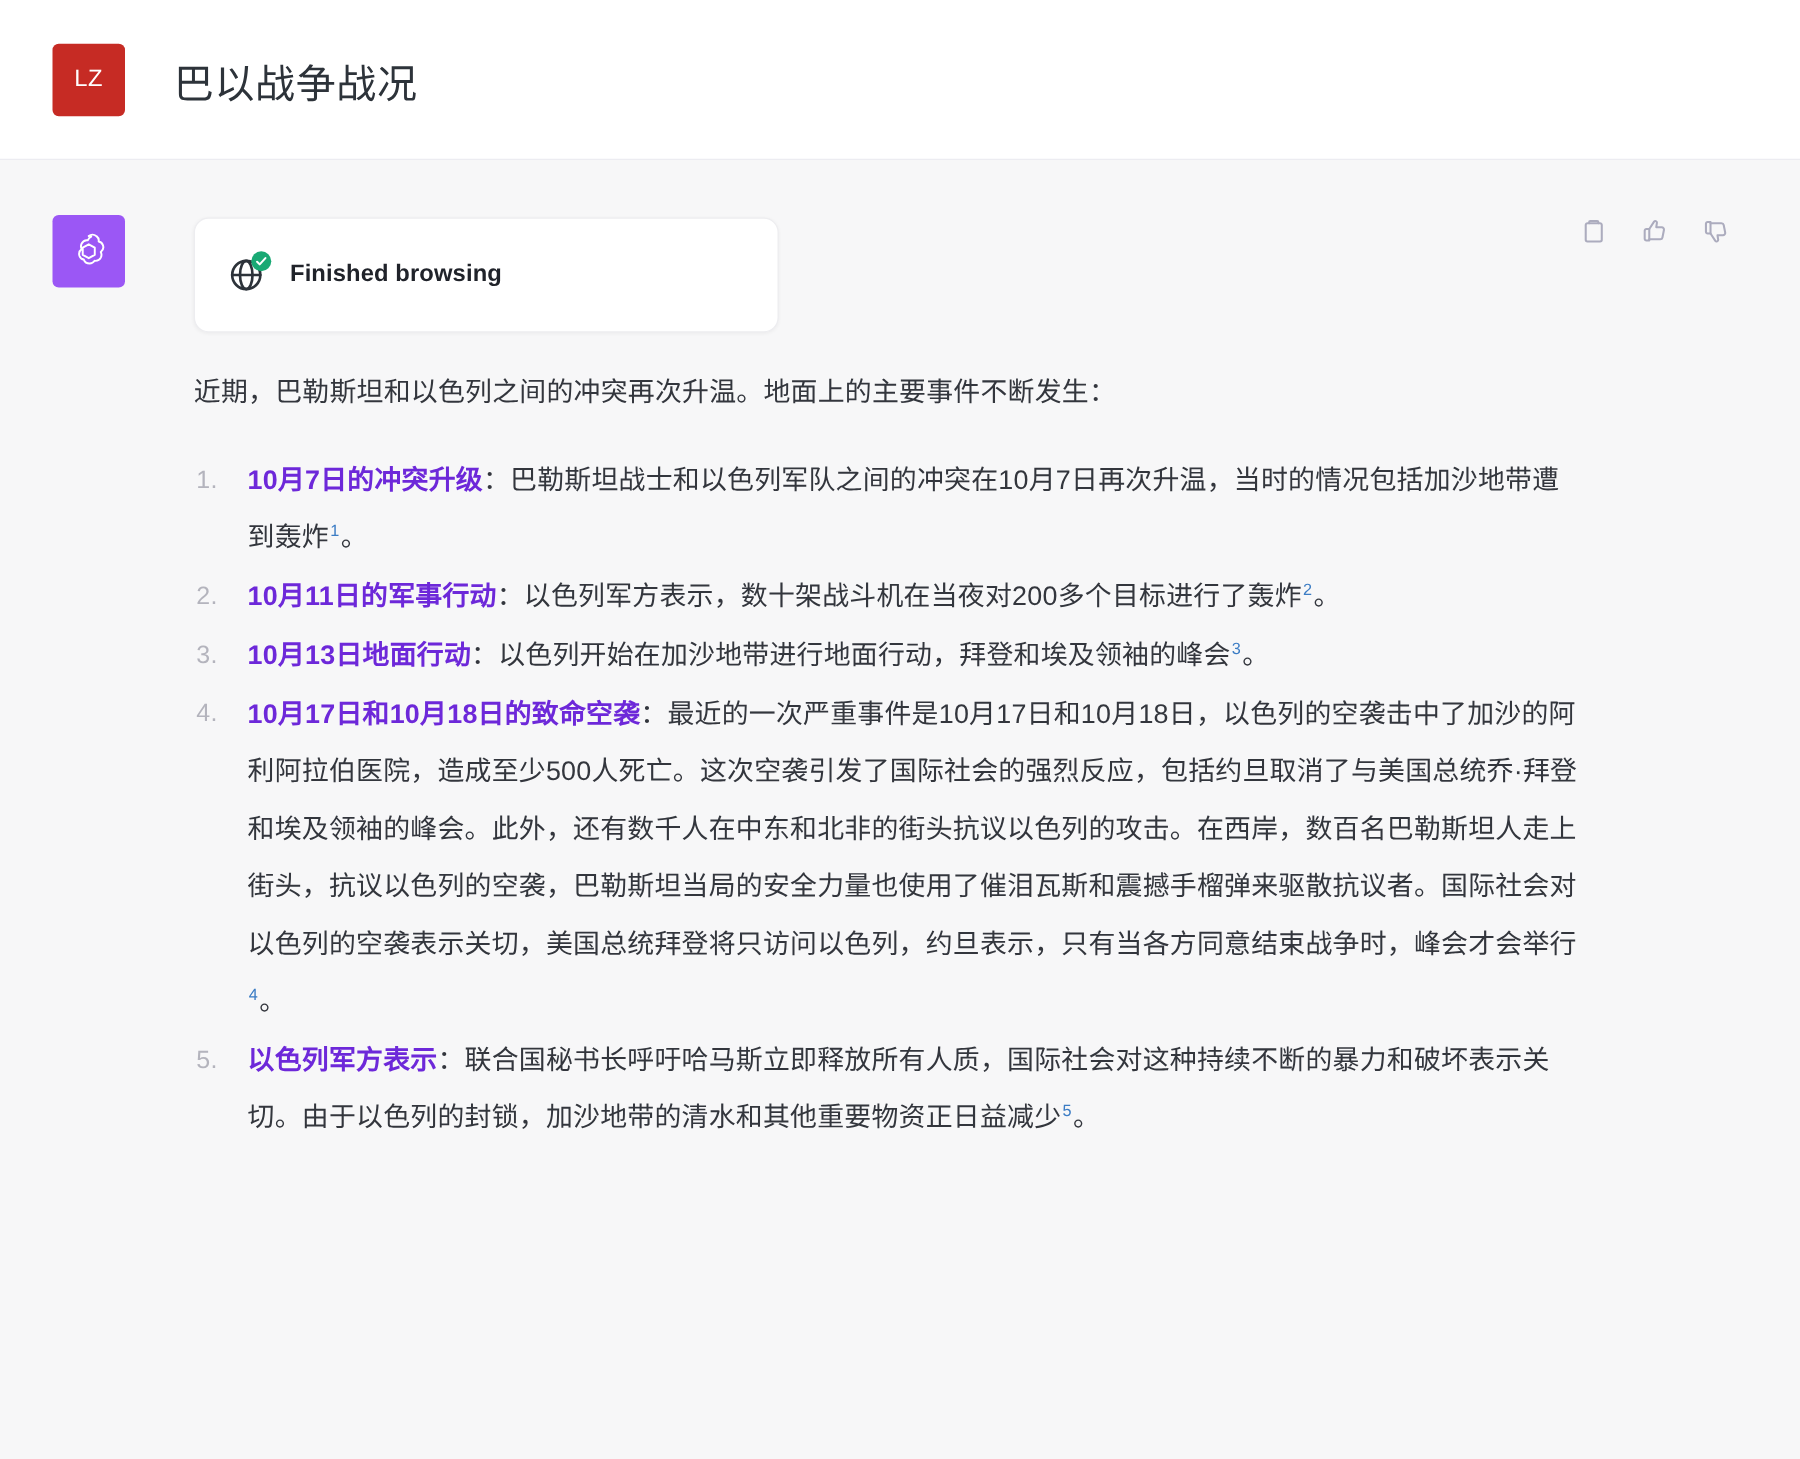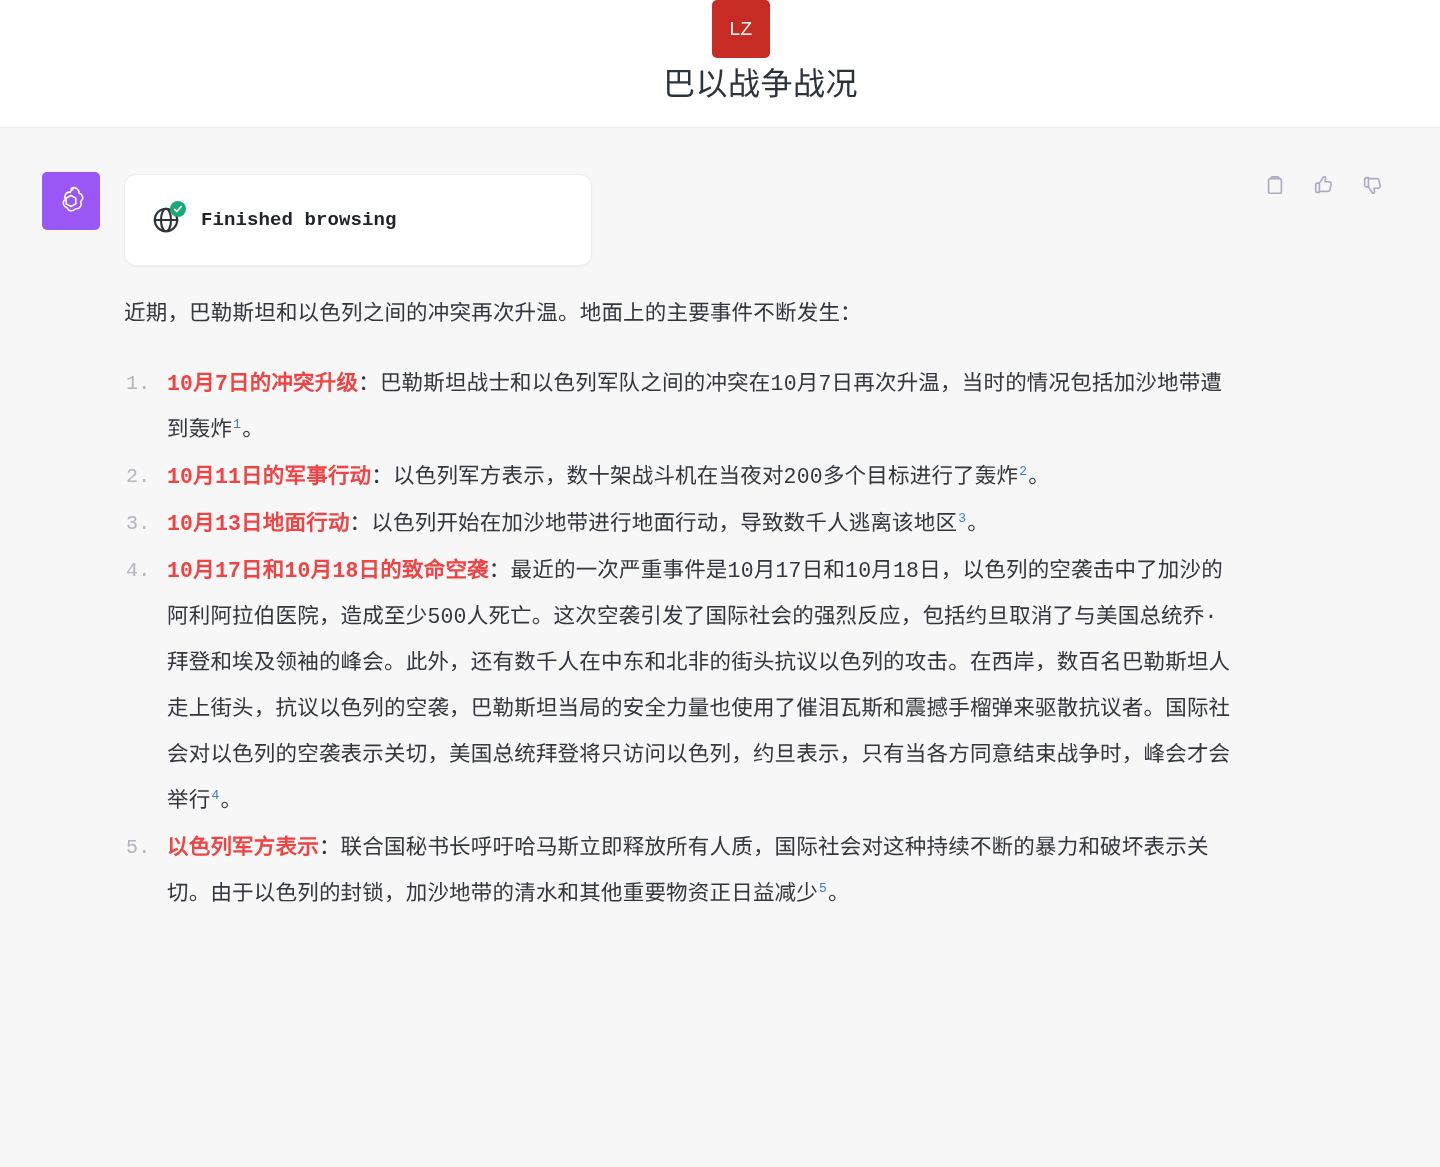--- a/index.html
+++ b/index.html
@@ -19,21 +19,20 @@
   }
 
   
   .header {
     height: 128px;
     background: #ffffff;
     border-bottom: 1px solid #ececf1;
     display: flex;
     align-items: center;
     padding: 0 0 0 42px;
-    flex-direction: column;
   }
 
   .user-avatar {
     width: 58px;
     height: 58px;
     border-radius: 5px;
     background: #c62b24;
     color: #ffffff;
     display: flex;
     align-items: center;
@@ -66,24 +65,23 @@
     background: #9b57f5;
     display: flex;
     align-items: center;
     justify-content: center;
     flex: 0 0 auto;
   }
 
   .assistant-avatar svg { width: 34px; height: 34px; display: block; }
 
   .message-body {
-    margin-left: 24px;
+    margin-left: 55px;
     width: 1108px;
     padding-top: 2px;
-    font-family: Liberation Mono, monospace;
   }
 
   
   .message-actions {
     position: absolute;
     top: 46px;
     right: 56px;
     display: flex;
     gap: 27px;
   }
@@ -170,21 +168,21 @@
     position: absolute;
     left: 2px;
     top: 0;
     color: #b4b4bd;
     font-size: 20px;
     line-height: 46px;
   }
 
   .run-in {
     font-weight: 700;
-    color: #ef4444;
+    color: #6d28d9;
   }
 
   sup.cite {
     color: #3b7cc4;
     font-size: 13px;
     vertical-align: super;
     line-height: 0;
     padding: 0 1px;
     cursor: pointer;
   }
@@ -238,21 +236,21 @@
 
         <li>
           <span class="run-in">10月7日的冲突升级</span><span>：</span><span>巴勒斯坦战士和以色列军队之间的冲突在10月7日再次升温，当时的情况包括加沙地带遭到轰炸</span><sup class="cite">1</sup><span>。</span>
         </li>
 
         <li>
           <span class="run-in">10月11日的军事行动</span><span>：</span><span>以色列军方表示，数十架战斗机在当夜对200多个目标进行了轰炸</span><sup class="cite">2</sup><span>。</span>
         </li>
 
         <li>
-          <span class="run-in">10月13日地面行动</span><span>：</span><span>以色列开始在加沙地带进行地面行动，导致数千人逃离该地区</span><sup class="cite">3</sup><span>。</span>
+          <span class="run-in">10月13日地面行动</span><span>：</span><span>以色列开始在加沙地带进行地面行动，拜登和埃及领袖的峰会</span><sup class="cite">3</sup><span>。</span>
         </li>
 
         <li>
           <span class="run-in">10月17日和10月18日的致命空袭</span><span>：</span><span>最近的一次严重事件是10月17日和10月18日，以色列的空袭击中了加沙的阿利阿拉伯医院，造成至少500人死亡。这次空袭引发了国际社会的强烈反应，包括约旦取消了与美国总统乔·拜登和埃及领袖的峰会。此外，还有数千人在中东和北非的街头抗议以色列的攻击。在西岸，数百名巴勒斯坦人走上街头，抗议以色列的空袭，巴勒斯坦当局的安全力量也使用了催泪瓦斯和震撼手榴弹来驱散抗议者。国际社会对以色列的空袭表示关切，美国总统拜登将只访问以色列，约旦表示，只有当各方同意结束战争时，峰会才会举行</span><sup class="cite">4</sup><span>。</span>
         </li>
 
         <li>
           <span class="run-in">以色列军方表示</span><span>：</span><span>联合国秘书长呼吁哈马斯立即释放所有人质，国际社会对这种持续不断的暴力和破坏表示关切。由于以色列的封锁，加沙地带的清水和其他重要物资正日益减少</span><sup class="cite">5</sup><span>。</span>
         </li>
 

